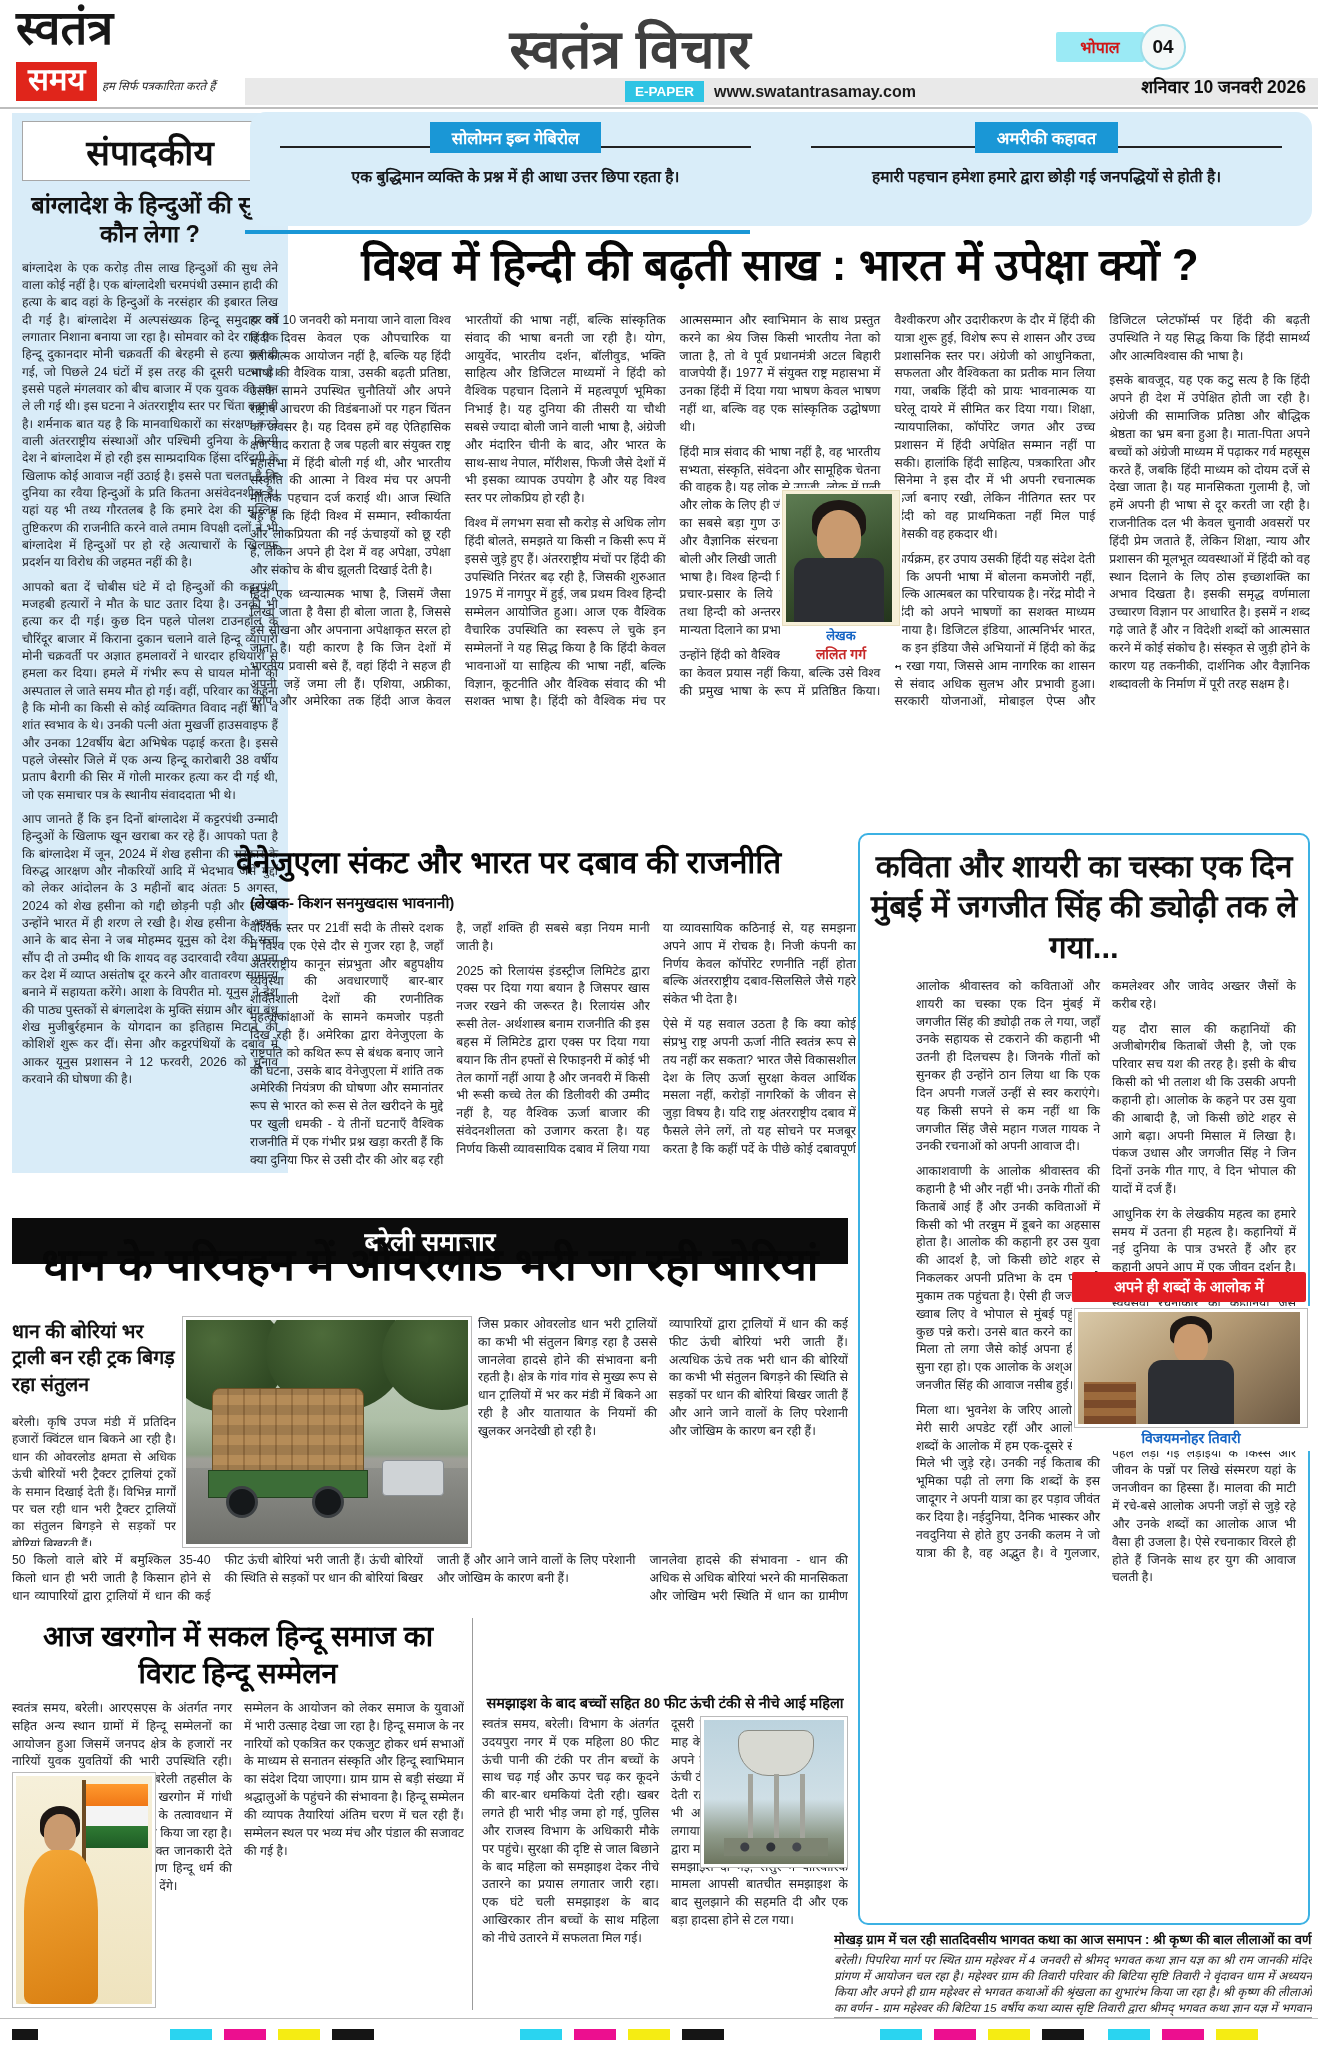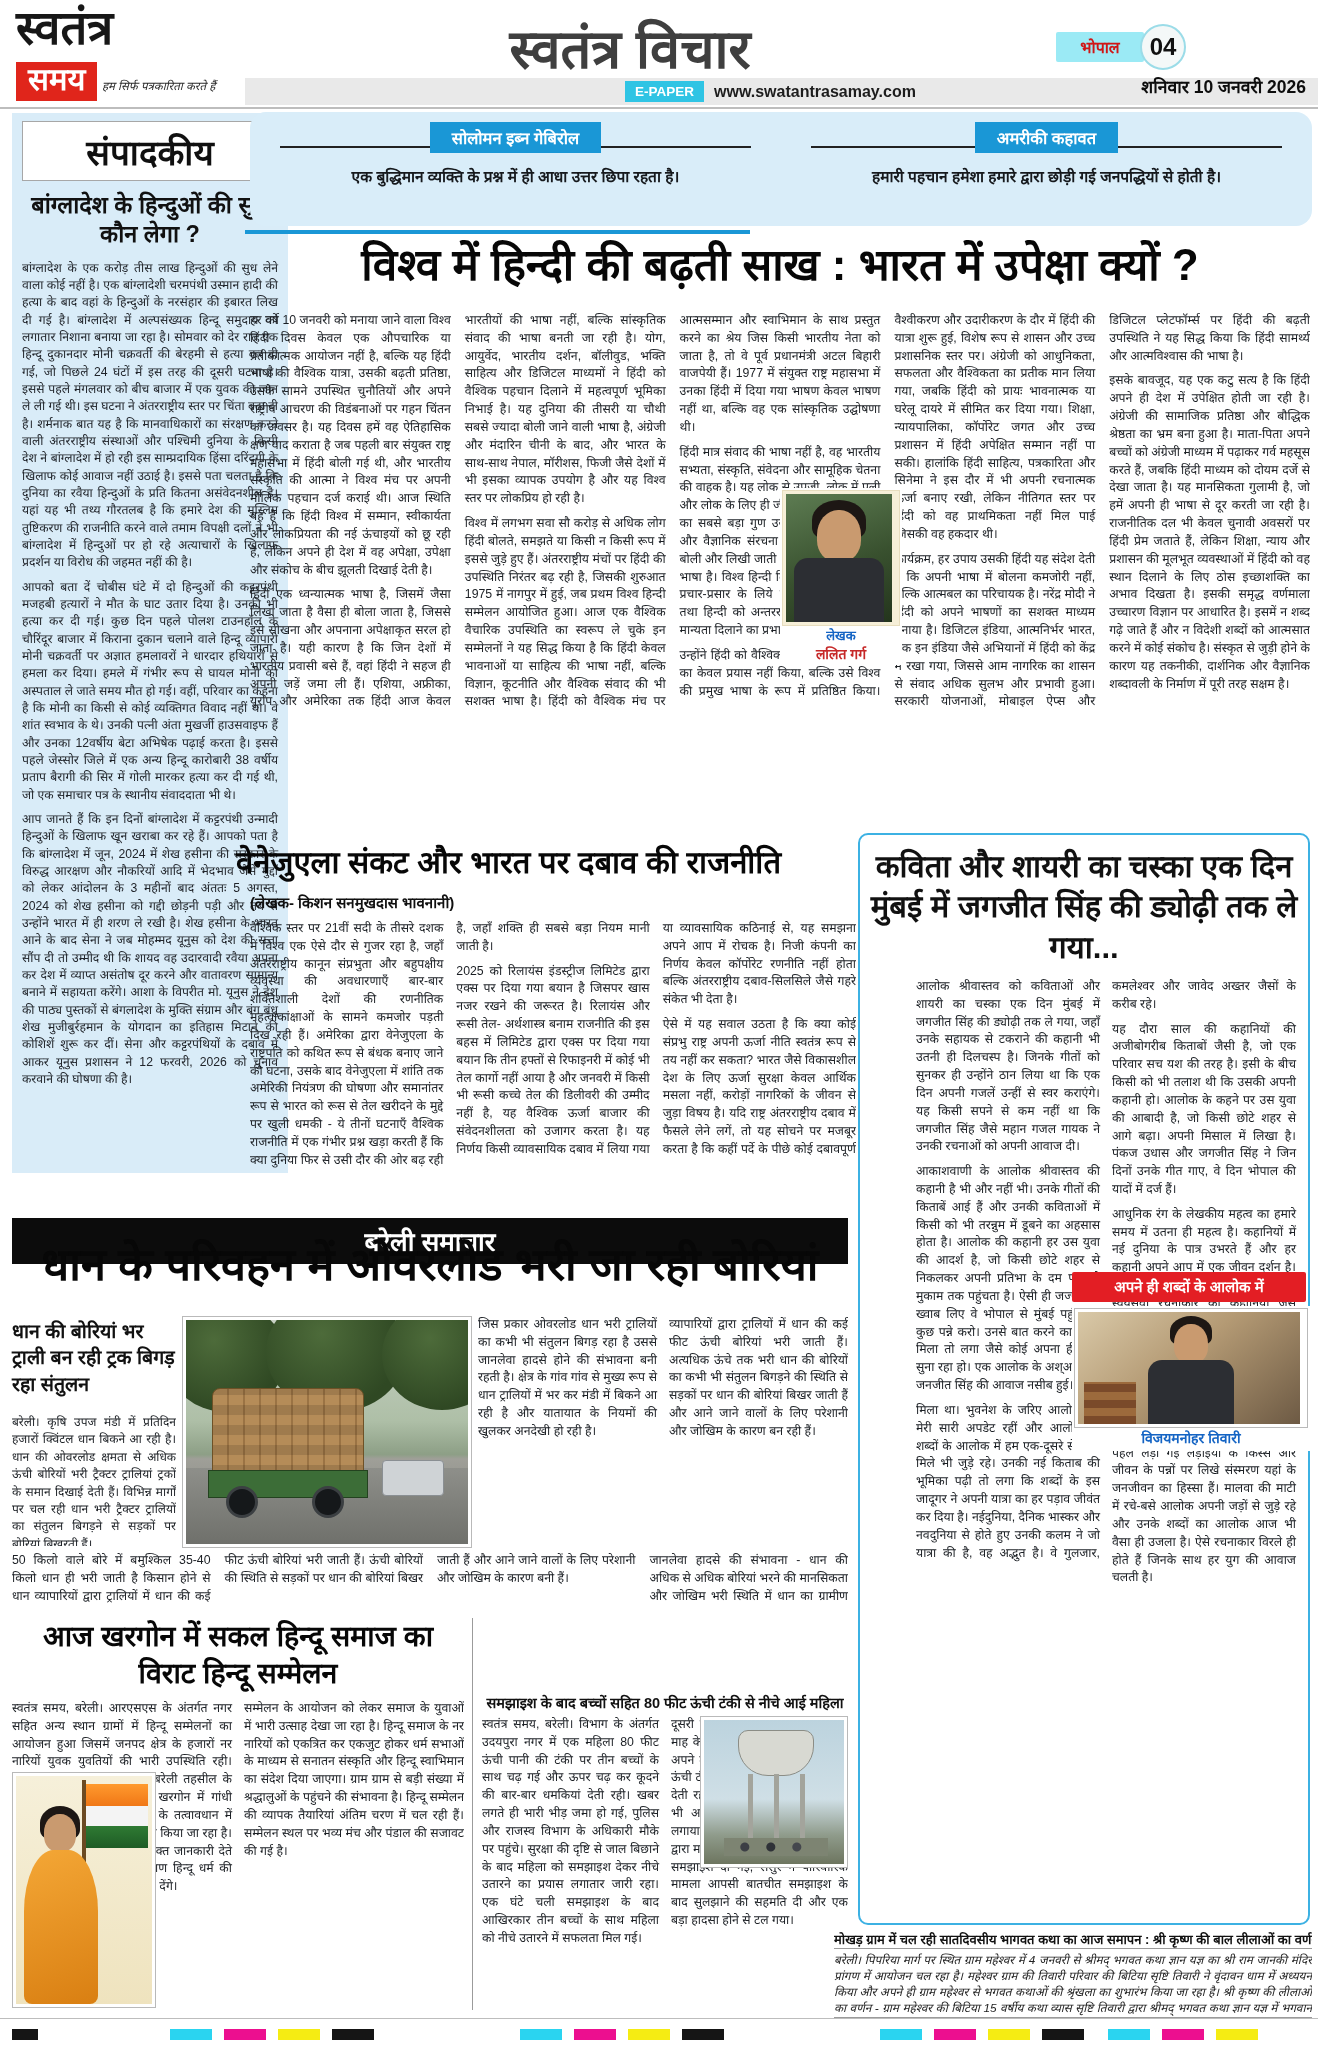--- a/index.html
+++ b/index.html
@@ -15,21 +15,21 @@
               padding:1px 12px 4px;line-height:1.1;}
   .tagline{font-size:11.5px;font-style:italic;color:#2b2b2b;white-space:nowrap;}
   .masthead{font-size:54px;font-weight:700;color:#3f3f3f;text-align:center;line-height:1;}
   .epaper-strip{background:#e9e9e9;display:flex;align-items:center;padding-left:380px;}
   .epaper-badge{background:#2fc4e4;color:#fff;font-weight:700;font-size:13.5px;padding:3px 10px;}
   .website{font-weight:700;font-size:16px;color:#1d1d1d;margin-left:10px;}
   .city-pill{background:#9beaf5;color:#d01616;font-weight:700;font-size:16px;text-align:center;
              padding:4px 0;border-radius:2px;}
   .page-circle{background:#f4f8f8;border:2px solid #9bdcE8;border:2px solid #9bdce8;border-radius:50%;
                width:42px;height:42px;display:flex;align-items:center;justify-content:center;
-               font-weight:700;font-size:24px;color:#111;}
+               font-weight:700;font-size:19px;color:#111;}
   .date-line{font-weight:700;font-size:17.5px;color:#0d0d0d;text-align:right;}
   .hairline{background:#bdbdbd;}
   
   .editorial{background:#d9ecf8;}
   .ed-title-box{background:#fff;border:1px solid #a7a7a7;margin:8px 10px;height:58px;display:flex;
                 align-items:center;justify-content:center;font-size:35px;font-weight:700;color:#101010;}
   .ed-headline{font-size:23.5px;font-weight:700;text-align:center;line-height:1.25;margin:10px 6px;}
   .ed-body{padding:0 10px;font-size:12.2px;line-height:1.42;color:#20242a;}
   
   .quotes-panel{background:#d9edf9;border-radius:16px;display:flex;}

